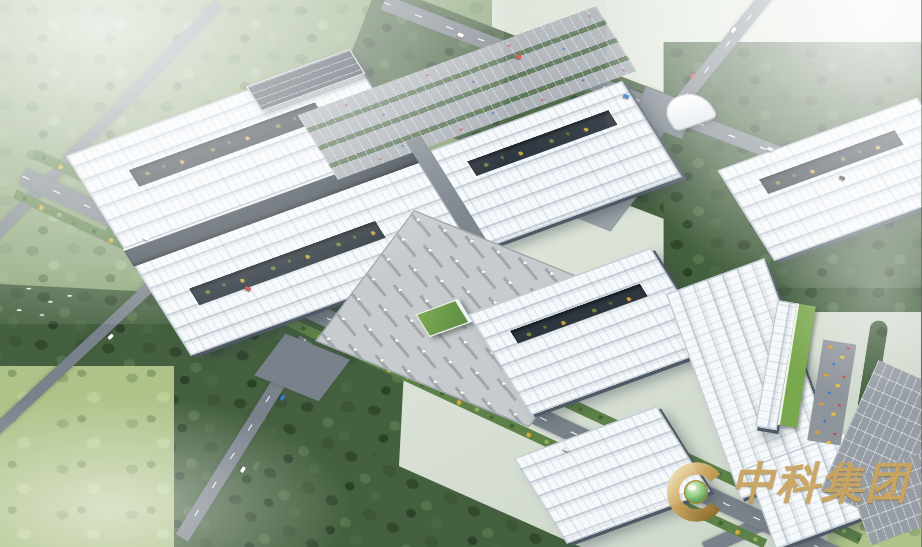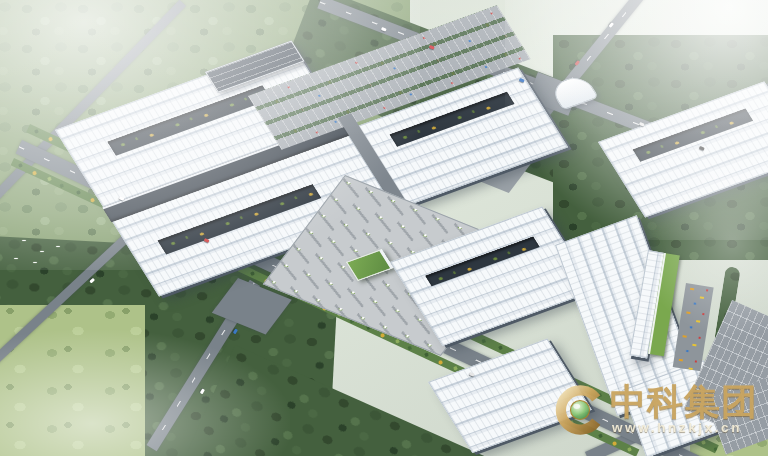--- a/index.html
+++ b/index.html
@@ -1,18 +1,18 @@
 <!DOCTYPE html>
 <html><head>
 <meta charset="utf-8">
 <style>
   html,body{margin:0;padding:0;background:#222;}
   #canvas{position:relative;width:768px;height:456px;overflow:hidden;
     font-family:"Liberation Sans","DejaVu Sans",sans-serif;
-    background:linear-gradient(150deg,#c9d3c5 0%,#dfe7db 42%,#cbd4c8 100%);}
+    background:linear-gradient(150deg,#c9d3c5 0%,#dfe7db 42%,#cbd4c8 100%);font-style:italic;}
   .abs{position:absolute;}
   .rot,.u-el,.s-el,.d-el{position:absolute;transform-origin:0 0;}
   .u-el{transform:rotate(-20deg) skewX(12deg);}
   .d-el{transform:rotate(-20deg);}
   .s-el{transform:rotate(22deg) skewX(-15deg);}
 
   
   .mottle{background-color:#44603e;background-image:
     radial-gradient(9px 7px at 11px 9px,#33492e 55%,transparent 62%),
     radial-gradient(8px 7px at 29px 21px,#55734c 55%,transparent 62%),
@@ -198,16 +198,15 @@
           <stop offset="0" stop-color="#eaf7da"></stop>
             <stop offset="0.5" stop-color="#8cc878"></stop>
             <stop offset="1" stop-color="#3e8c4a"></stop>
         </radialGradient>
       </defs>
       <path d="M47.4 17.5 A21 21 0 1 0 47.4 42.5" fill="none" stroke="url(#goldg)" stroke-width="11"></path>
       <circle cx="30" cy="30" r="10.2" fill="url(#ballg)" stroke="#a8852f" stroke-width="1.2"></circle>
       <ellipse cx="26.5" cy="26" rx="3.6" ry="2.8" fill="rgba(255,255,255,.72)"></ellipse>
     </svg>
     <div class="wm-company">中科集团</div>
-    <div class="wm-url">www.hnzkjx.cn</div>
   </div>
 
 </div>
 
 </body></html>

